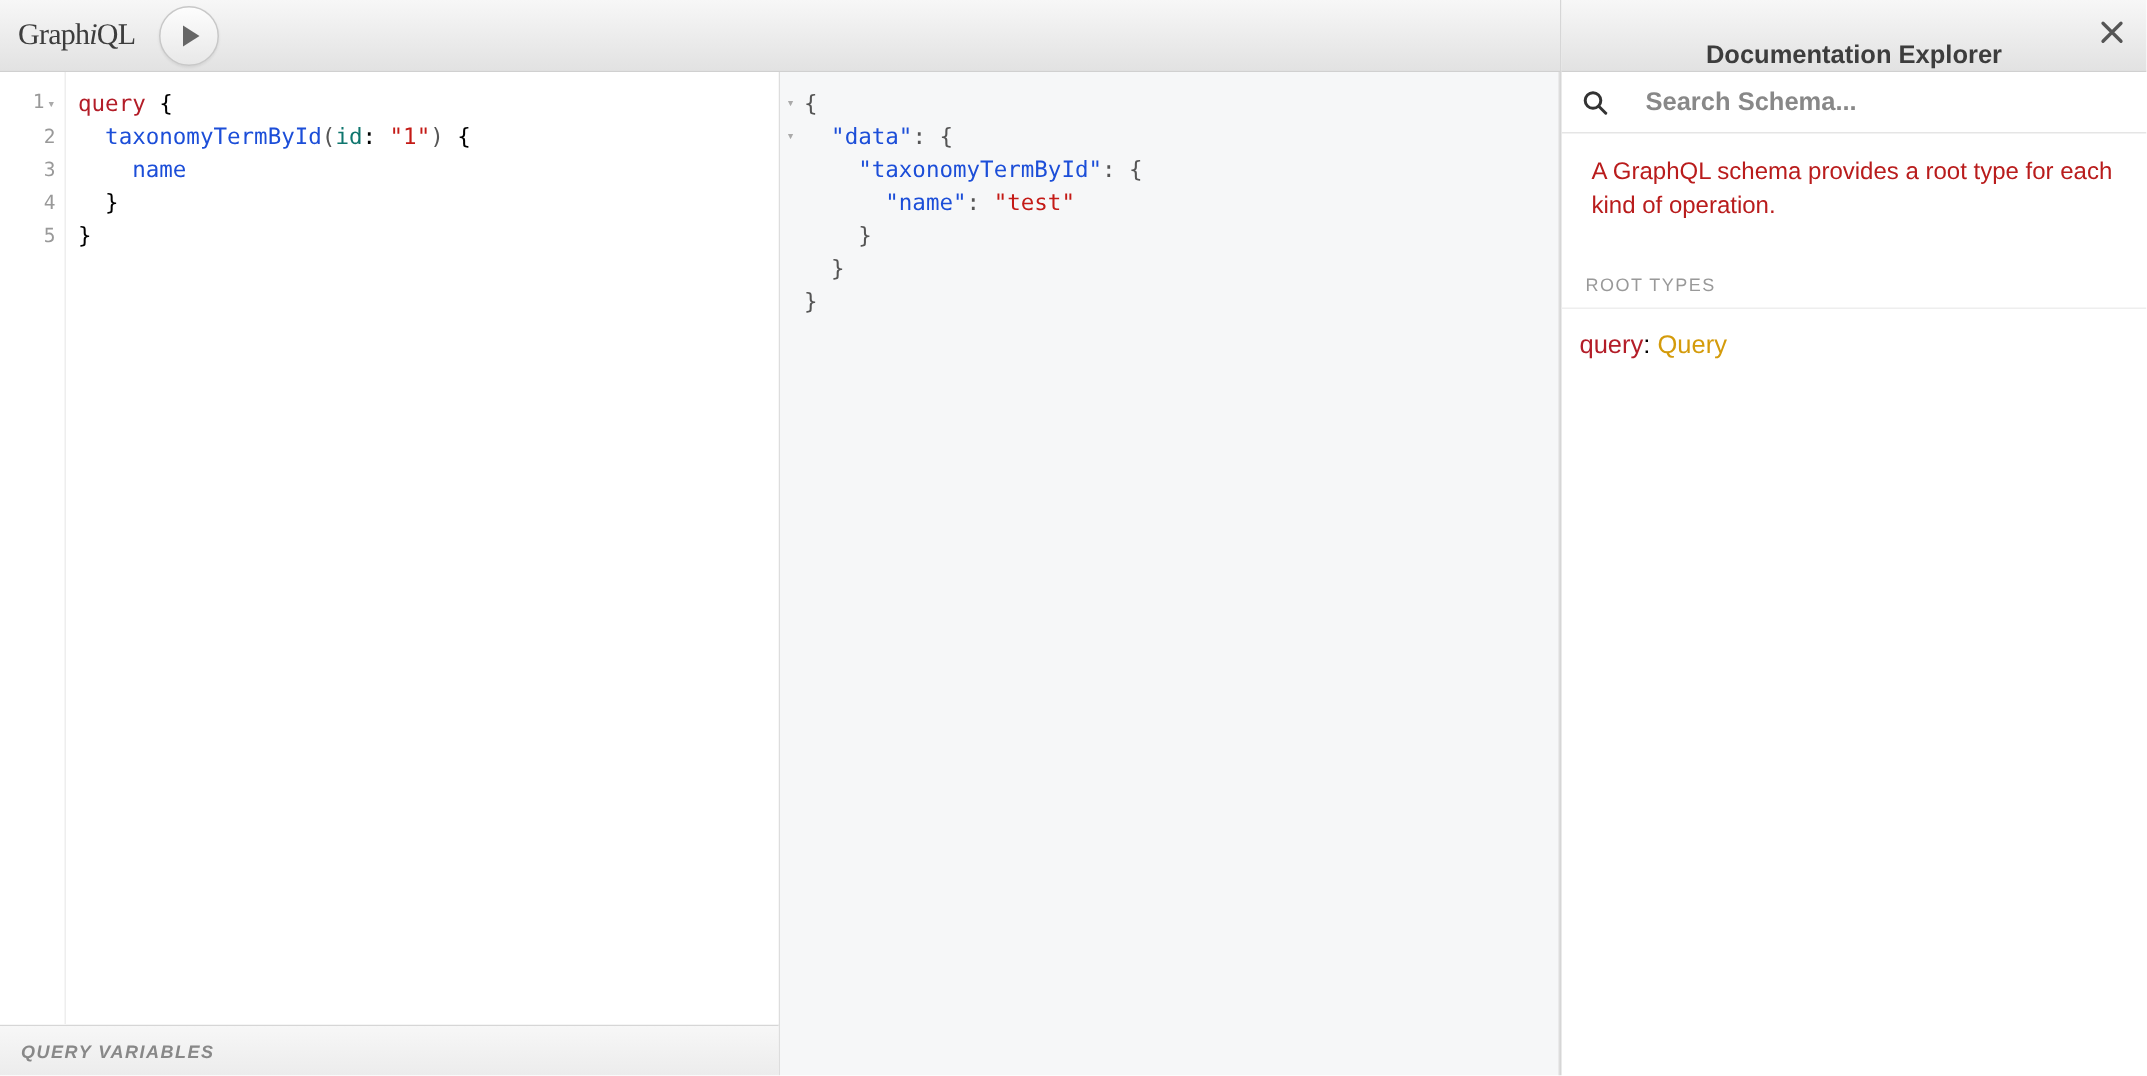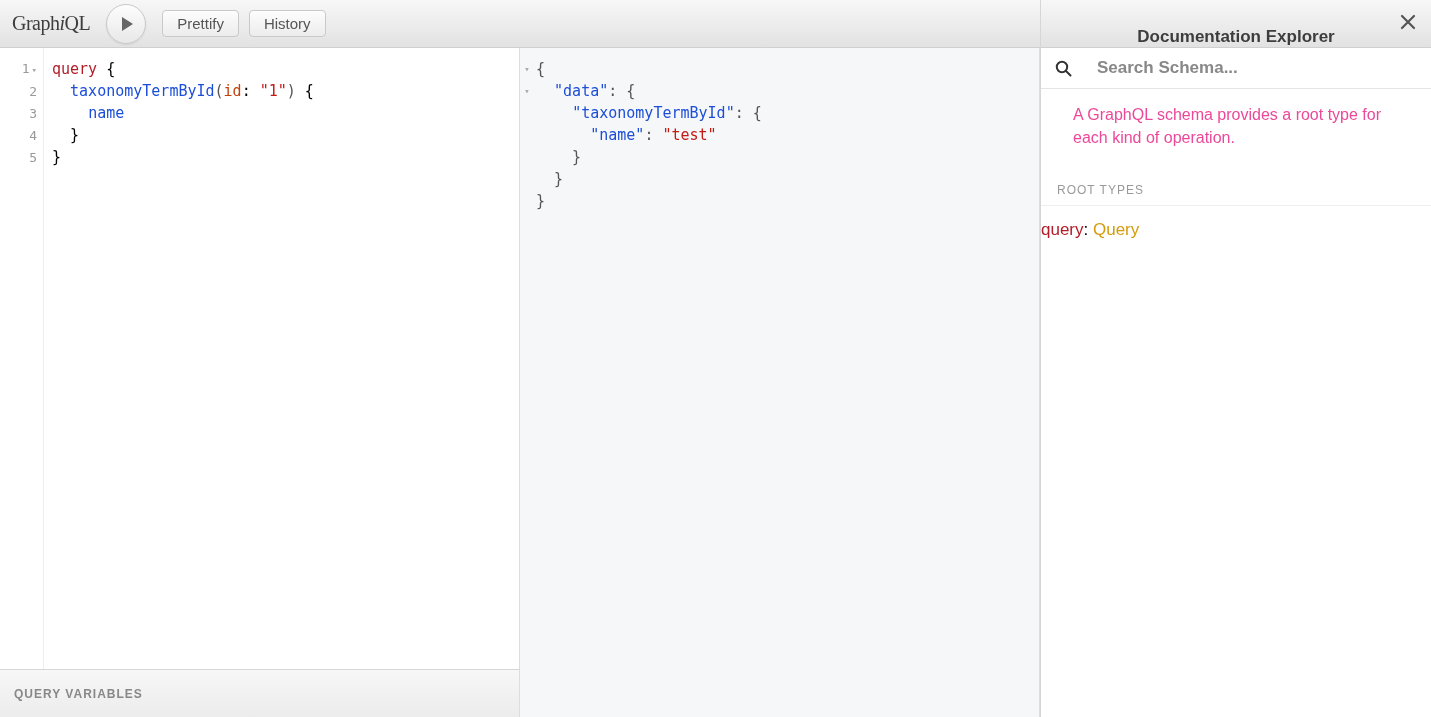--- a/index.html
+++ b/index.html
@@ -94,37 +94,38 @@
       color: #aaa;
       margin-left: 2px;
     }
     .code {
       padding: 10px 8px;
       line-height: 22px;
       white-space: pre;
     }
     .k-keyword { color: #b31d28; font-weight: 500; }
     .k-field { color: #1c4ed8; }
-    .k-arg { color: #c2410c; }
+    .k-arg { color: #0f766e; }
     .k-paren { color: #555; }
     .k-string { color: #c41a16; }
     .k-prop { color: #1c4ed8; }
     .k-json-key { color: #1c4ed8; }
     .variables-bar {
-      height: 48px;
+      height: 34px;
       background: linear-gradient(#f7f7f7, #ececec);
       border-top: 1px solid #d6d6d6;
       display: flex;
       align-items: center;
       padding: 0 14px;
       font-size: 12px;
       font-weight: 600;
       color: #888;
       letter-spacing: 1px;
       cursor: pointer;
+      font-style: italic;
     }
     .result-pane {
       flex: 1;
       background: #f6f7f8;
       border-right: 1px solid #ddd;
       font-family: Menlo, Monaco, Consolas, monospace;
       font-size: 15px;
       line-height: 22px;
       position: relative;
     }
@@ -187,35 +188,35 @@
     .search-input {
       border:none;
       outline:none;
       font-size: 17px;
       color:#555;
       flex:1;
       background:transparent;
     }
     .search-input::placeholder { color:#888; font-weight:600;}
     .docs-desc {
-      padding: 14px 32px;
+      padding: 14px 20px;
       font-size: 16px;
-      color:#ec4899;
+      color:#b91c1c;
       line-height: 1.45;
     }
     .docs-section-hdr {
       padding: 20px 16px 8px;
       font-size: 12px;
       font-weight:400;
       letter-spacing:1px;
       color:#999;
       border-bottom:1px solid #eee;
     }
     .docs-entry {
-      padding: 14px 0;
+      padding: 14px 12px;
       font-size: 17px;
     }
     .docs-entry .field { color:#b31d28; }
     .docs-entry .type-link { color:#d49b0b; }
     .app-root { position: relative; height:100%;border-radius:27px; }
     .editor-result-wrap {
       display:flex;
       flex:1;
       min-height:0;
     }
@@ -229,24 +230,20 @@
 </head>
 <body>
 
 <div class="app-root">
   <div class="topbar">
     <div class="logo">
       <span>Graph</span><span class="i">i</span><span>QL</span>
     </div>
     <div class="play-btn">
       <div class="play-triangle"></div>
-    </div>
-    <div class="btn-row">
-      <button class="toolbar-btn">Prettify</button>
-      <button class="toolbar-btn">History</button>
     </div>
   </div>
 
   <div class="left-main">
     <div class="editor-result-wrap">
 
       <div class="editor-pane">
         <div class="query-area">
           <div class="gutter">
             <div><span>1</span><span class="fold">▾</span></div>

